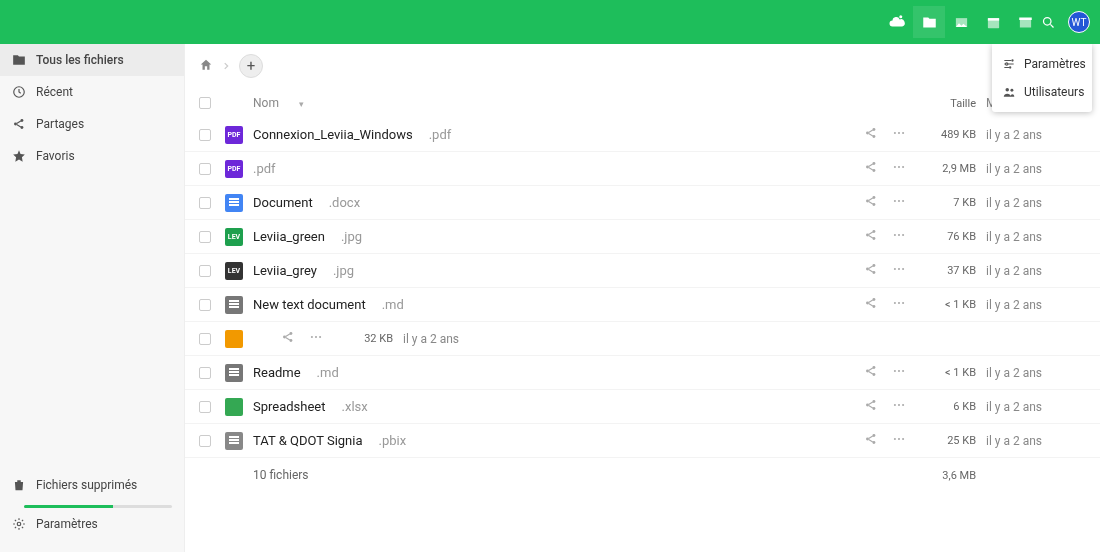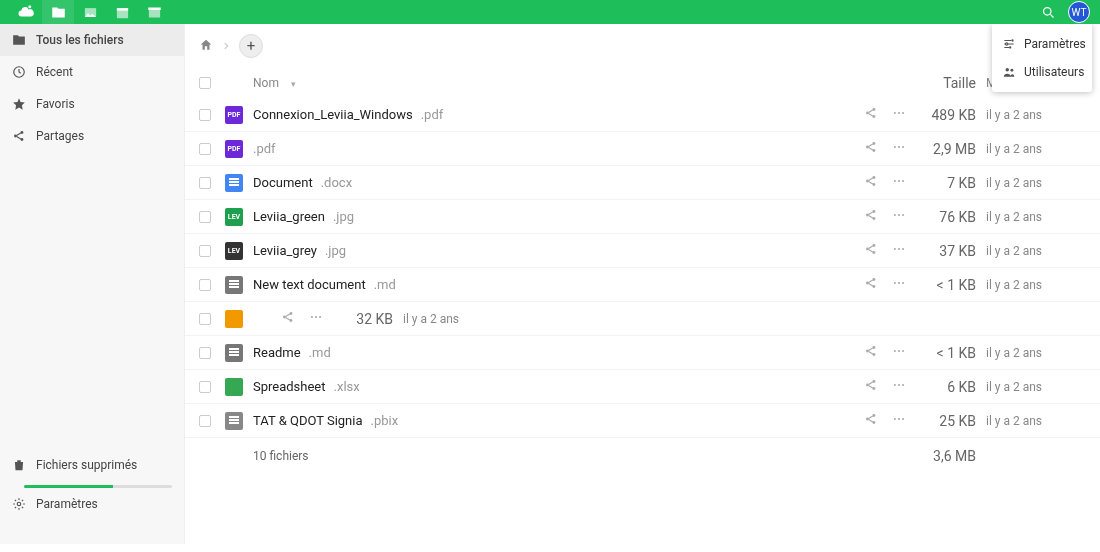--- a/index.html
+++ b/index.html
@@ -1,18 +1,18 @@
 <!DOCTYPE html>
 <html><head>
   <meta charset="utf-8">
   <style>
     * { margin: 0; padding: 0; box-sizing: border-box; }
     body { font-family: -apple-system, BlinkMacSystemFont, "Segoe UI", Roboto, sans-serif; font-size: 13px; color: #333; background: #fff; }
 
-    .topbar { height: 24px; background: #1ebe5b; display: flex; align-items: center; padding: 0 10px; justify-content: space-between; }
+    .topbar { height: 44px; background: #1ebe5b; display: flex; align-items: center; padding: 0 10px; justify-content: flex-end; }
     .topbar-left { display: flex; align-items: center; gap: 0; }
     .topbar-icon { width: 32px; height: 32px; display: flex; align-items: center; justify-content: center; color: #fff; cursor: pointer; }
     .topbar-icon.active { background: rgba(255,255,255,0.1); }
     .topbar-right { display: flex; align-items: center; gap: 12px; }
     .avatar { width: 22px; height: 22px; border-radius: 50%; background: #2457d6; color: #fff; font-size: 10px; display: flex; align-items: center; justify-content: center; border: 1px solid #fff; cursor: pointer; }
 
     .layout { display: flex; height: calc(552px - 32px); }
     .sidebar { width: 185px; background: #f7f7f7; display: flex; flex-direction: column; border-right: 1px solid #eee; }
     .sidebar-nav { flex: 1; }
     .sidebar-item { display: flex; align-items: center; gap: 10px; padding: 9px 12px; cursor: pointer; color: #444; font-size: 12px; text-align: center; }
@@ -26,25 +26,25 @@
     .breadcrumb-row { display: flex; align-items: center; padding: 10px 14px; gap: 8px; }
     .bc-icon { color: #888; cursor: pointer; }
     .bc-chevron { color: #ccc; }
     .add-btn { width: 24px; height: 24px; border-radius: 50%; background: #eee; display: flex; align-items: center; justify-content: center; color: #555; cursor: pointer; font-size: 15px; border:1px solid #ddd;}
 
     .header-row, .file-row { display: flex; align-items: center; padding: 0 14px; }
     .header-row { height: 30px; color: #888; font-size: 12px; }
     .file-row { height: 34px; border-bottom: 1px solid #f3f3f3; }
     .col-check { width: 26px; display: flex; align-items: center; }
     .col-icon { width: 28px; display: flex; align-items: center; }
-    .col-name { flex: 1; display: flex; align-items: baseline; gap: 8px; }
+    .col-name { flex: 1; display: flex; align-items: baseline; gap: 16px; }
     .col-name .fn { color: #222; }
     .col-name .ext { color: #999; }
     .col-actions { width: 70px; display: flex; align-items: center; justify-content: flex-end; gap: 14px; color: #aaa; }
-    .col-size { width: 80px; text-align: right; color: #666; font-size: 14px; padding-right: 10px;}
+    .col-size { width: 80px; text-align: right; color: #666; font-size: 11px; padding-right: 10px;}
     .col-date { width: 100px; text-align: left; color: #888; font-size: 12px; }
 
     .file-icon { width: 18px; height: 18px; border-radius: 2px; display: flex; align-items: center; justify-content: center; font-size: 7px; color: #fff; font-weight: bold; }
     .fi-pdf { background: #6d28d9; }
     .fi-docx { background: #4285f4; }
     .fi-img-green { background: #1ea04e; }
     .fi-img-grey { background: #333; }
     .fi-txt { background: #777; }
     .fi-pptx { background: #f29900; }
     .fi-xlsx { background: #34a853; }
@@ -127,35 +127,35 @@
             <svg width="14" height="14" viewBox="0 0 24 24" fill="#555">
               <circle cx="12" cy="12" r="9" fill="none" stroke="#555" stroke-width="2"></circle>
               <path d="M12 7v5l3 2" stroke="#555" stroke-width="2" fill="none"></path>
             </svg>
           </span>
           <span>Récent</span>
         </div>
         <div class="sidebar-item">
           <span class="si-icon">
             <svg width="14" height="14" viewBox="0 0 24 24" fill="#555">
-              <path d="M12 2l2.6 6.6L22 9.3l-5 4.9 1.3 7.8L12 18l-6.3 4 1.3-7.8-5-4.9 7.4-.7z"></path>
-            </svg>
-          </span>
-          <span>Favoris</span>
-        </div>
-        <div class="sidebar-item">
-          <span class="si-icon">
-            <svg width="14" height="14" viewBox="0 0 24 24" fill="#555">
               <circle cx="6" cy="12" r="2.5"></circle>
               <circle cx="17" cy="6" r="2.5"></circle>
               <circle cx="17" cy="18" r="2.5"></circle>
               <path d="M8 11l7-4M8 13l7 4" stroke="#555" stroke-width="2"></path>
             </svg>
           </span>
           <span>Partages</span>
+        </div>
+        <div class="sidebar-item">
+          <span class="si-icon">
+            <svg width="14" height="14" viewBox="0 0 24 24" fill="#555">
+              <path d="M12 2l2.6 6.6L22 9.3l-5 4.9 1.3 7.8L12 18l-6.3 4 1.3-7.8-5-4.9 7.4-.7z"></path>
+            </svg>
+          </span>
+          <span>Favoris</span>
         </div>
       </div>
     <div class="sidebar-bottom" id="sidebar-bottom">
         <div class="sidebar-item">
           <span class="si-icon">
             <svg width="14" height="14" viewBox="0 0 24 24" fill="#555">
               <path d="M5 7h14l-1 14H6zM9 4h6v3H9z"></path>
             </svg>
           </span>
           <span>Fichiers supprimés</span>

